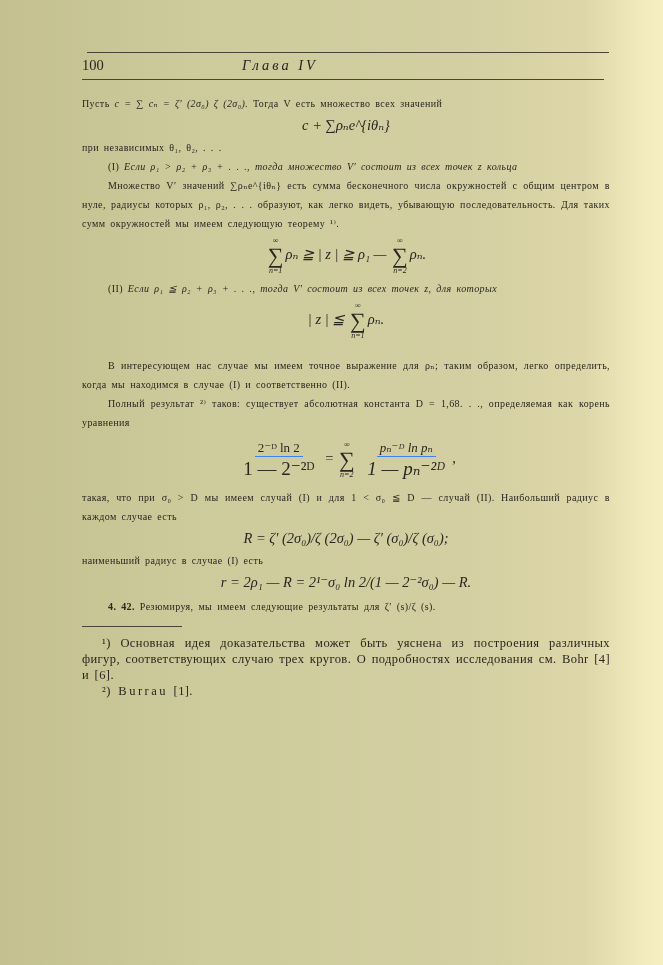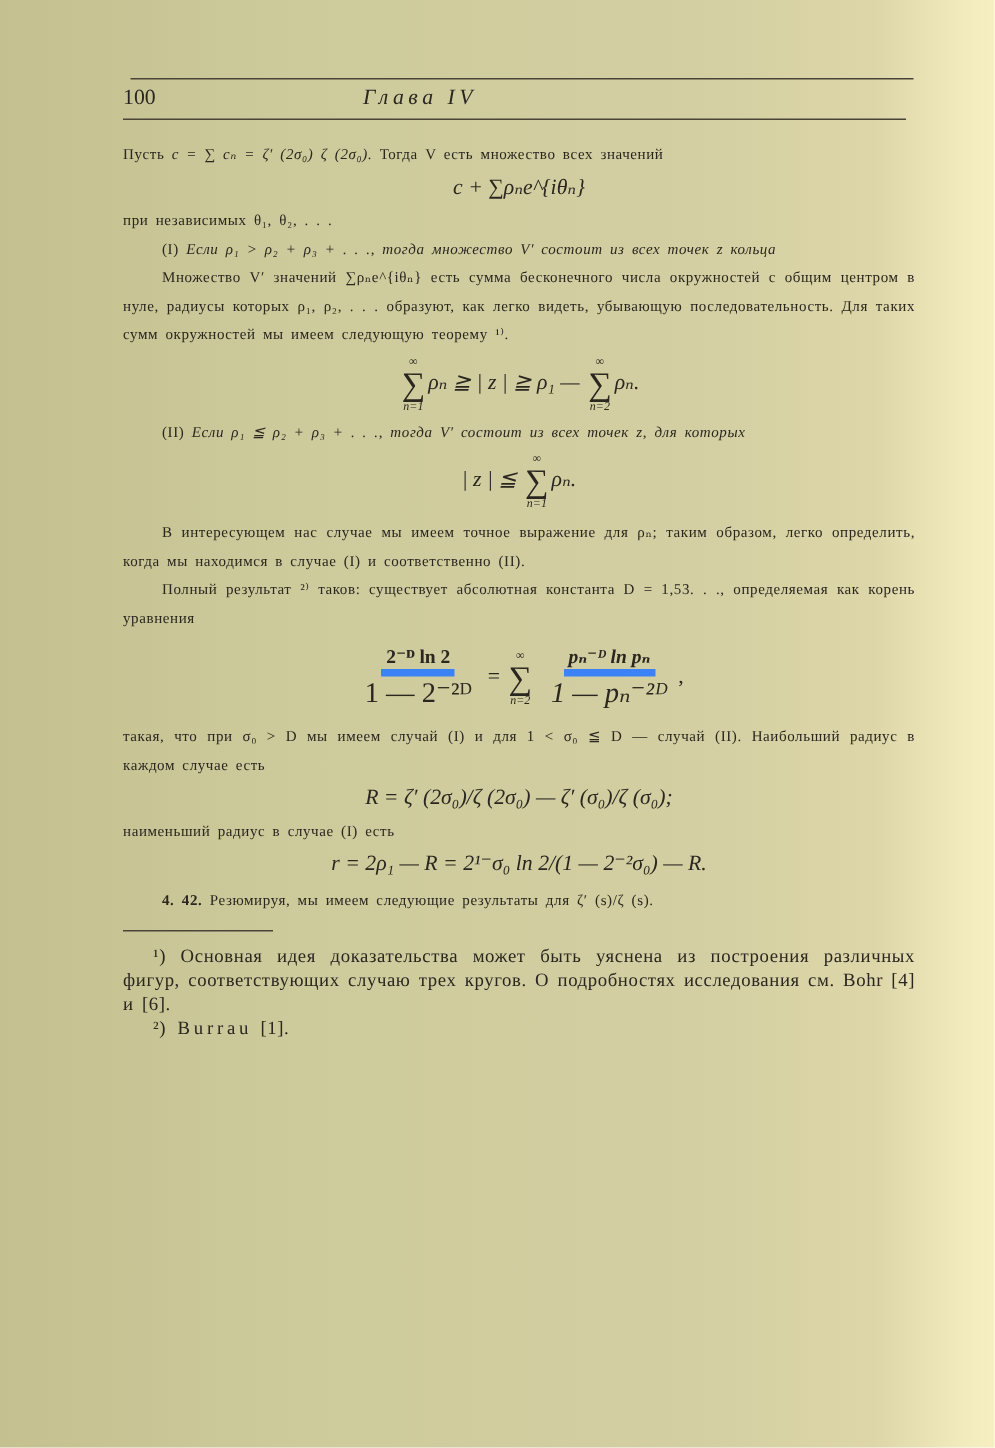--- a/index.html
+++ b/index.html
@@ -18,21 +18,21 @@
   .header-rule { border-top: 1px solid #4a4438; width: 522px; margin-left: 0; }
   p { margin: 0; font-size: 10px; line-height: 19px; text-align: justify; letter-spacing: 0.4px; word-spacing: 2px; }
   .indent { text-indent: 26px; }
   .it { font-style: italic; }
   .formula { text-align: center; font-size: 14.5px; margin: 4px 0; font-style: normal; }
   .formula .m { font-style: italic; }
   .sum { display: inline-flex; flex-direction: column; align-items: center; vertical-align: middle; line-height: 1; margin: 0 2px; }
   .sum .big { font-size: 22px; }
   .sum .lim { font-size: 8px; }
   .frac { display: inline-flex; flex-direction: column; align-items: center; vertical-align: middle; margin: 0 4px; }
-  .frac .num { border-bottom: 5px solid #3b82f6; padding: 0 3px; font-size: 13px; font-weight: bold; }
+  .frac .num { border-bottom: 1px solid #3b82f6; padding: 0 3px; font-size: 13px; }
   .frac .den { padding: 0 3px; font-size: 19px; }
   .fn-rule { border-top: 1px solid #4a4438; width: 100px; margin: 10px 0 8px 0; }
   .fn p { font-size: 12.5px; line-height: 16px; }
   .fn .indent { text-indent: 20px; }
   .spaced { letter-spacing: 2.5px; }
 </style>
 </head>
 <body>
 
 <div class="page">
@@ -75,22 +75,22 @@
   </p>
   <div class="formula">
     <span class="m">| z | ≦</span>
     <span class="sum">
         <span class="lim">∞</span>
         <span class="big">∑</span>
         <span class="lim m">n=1</span>
       </span><span class="m">ρₙ.</span>
   </div>
 
-  <p class="indent" style="margin-top:6px">В интересующем нас случае мы имеем точное выражение для ρₙ; таким образом, легко определить, когда мы находимся в случае (I) и соответственно (II).</p>
-  <p class="indent">Полный результат ²⁾ таков: существует абсолютная константа D = 1,53. . ., определяемая как корень уравнения</p>
+  <p class="indent" style="margin-top:16px">В интересующем нас случае мы имеем точное выражение для ρₙ; таким образом, легко определить, когда мы находимся в случае (I) и соответственно (II).</p>
+  <p class="indent">Полный результат ²⁾ таков: существует абсолютная константа D = 1,68. . ., определяемая как корень уравнения</p>
 
   <div class="formula" style="margin:8px 0">
     <span class="frac">
         <span class="num">2⁻ᴰ ln 2</span>
         <span class="den">1 — 2⁻²ᴰ</span>
       </span>
     <span>=</span>
     <span class="sum">
         <span class="lim">∞</span>
         <span class="big">∑</span>

